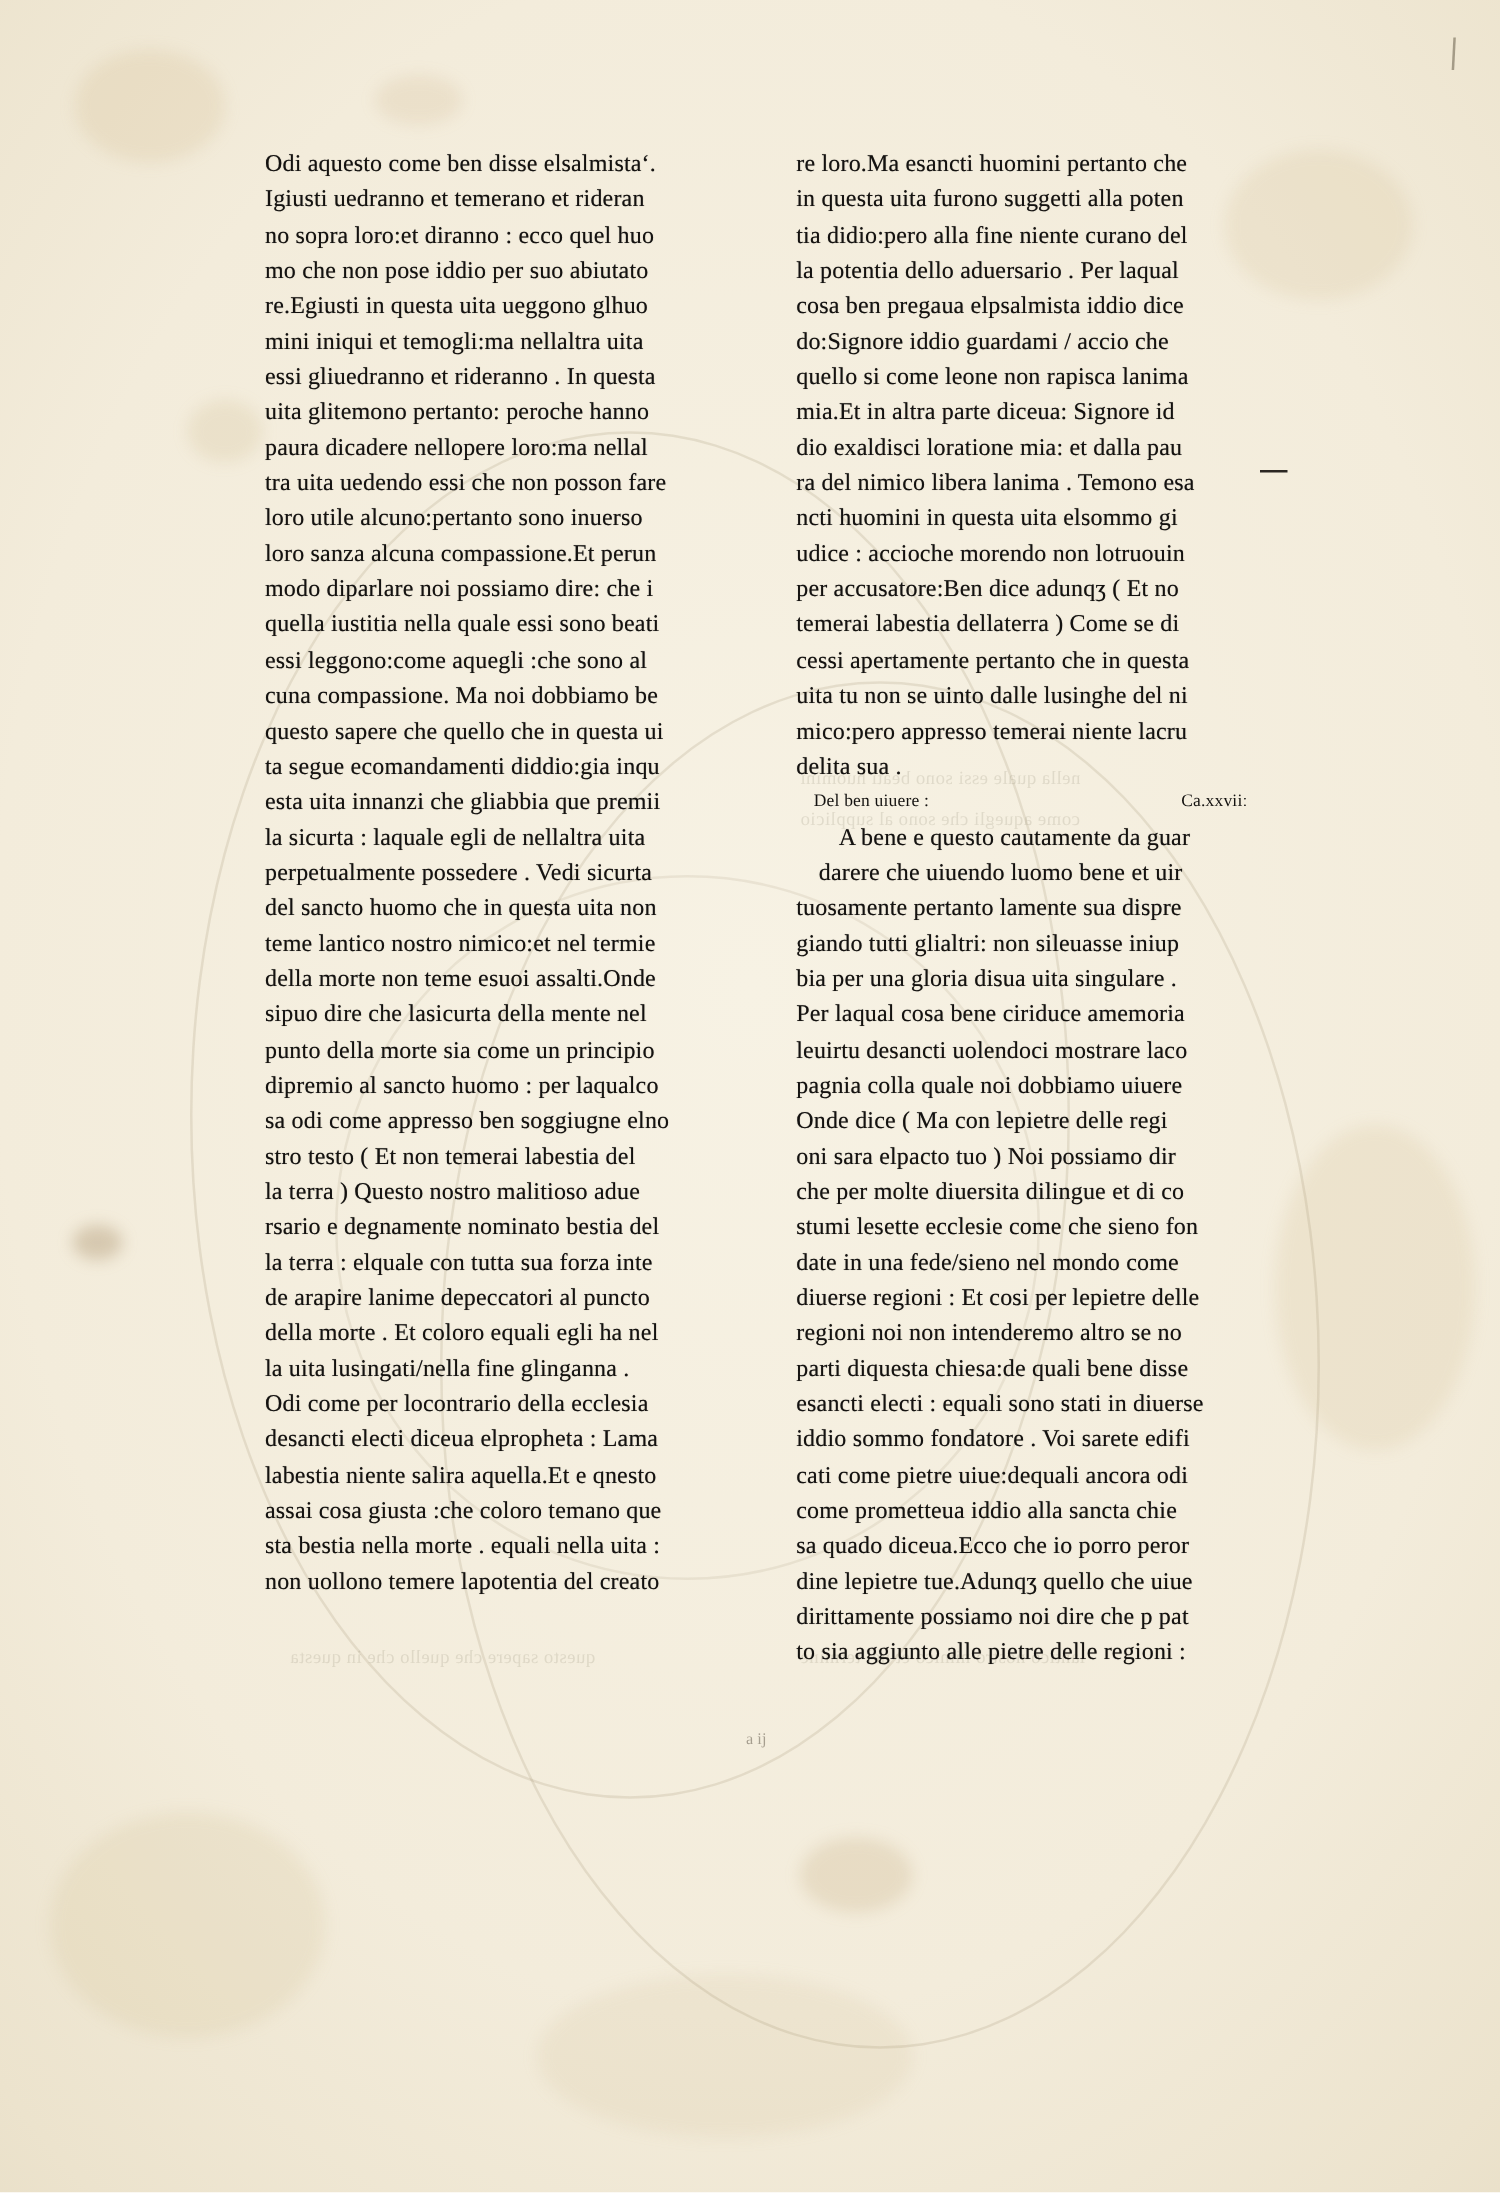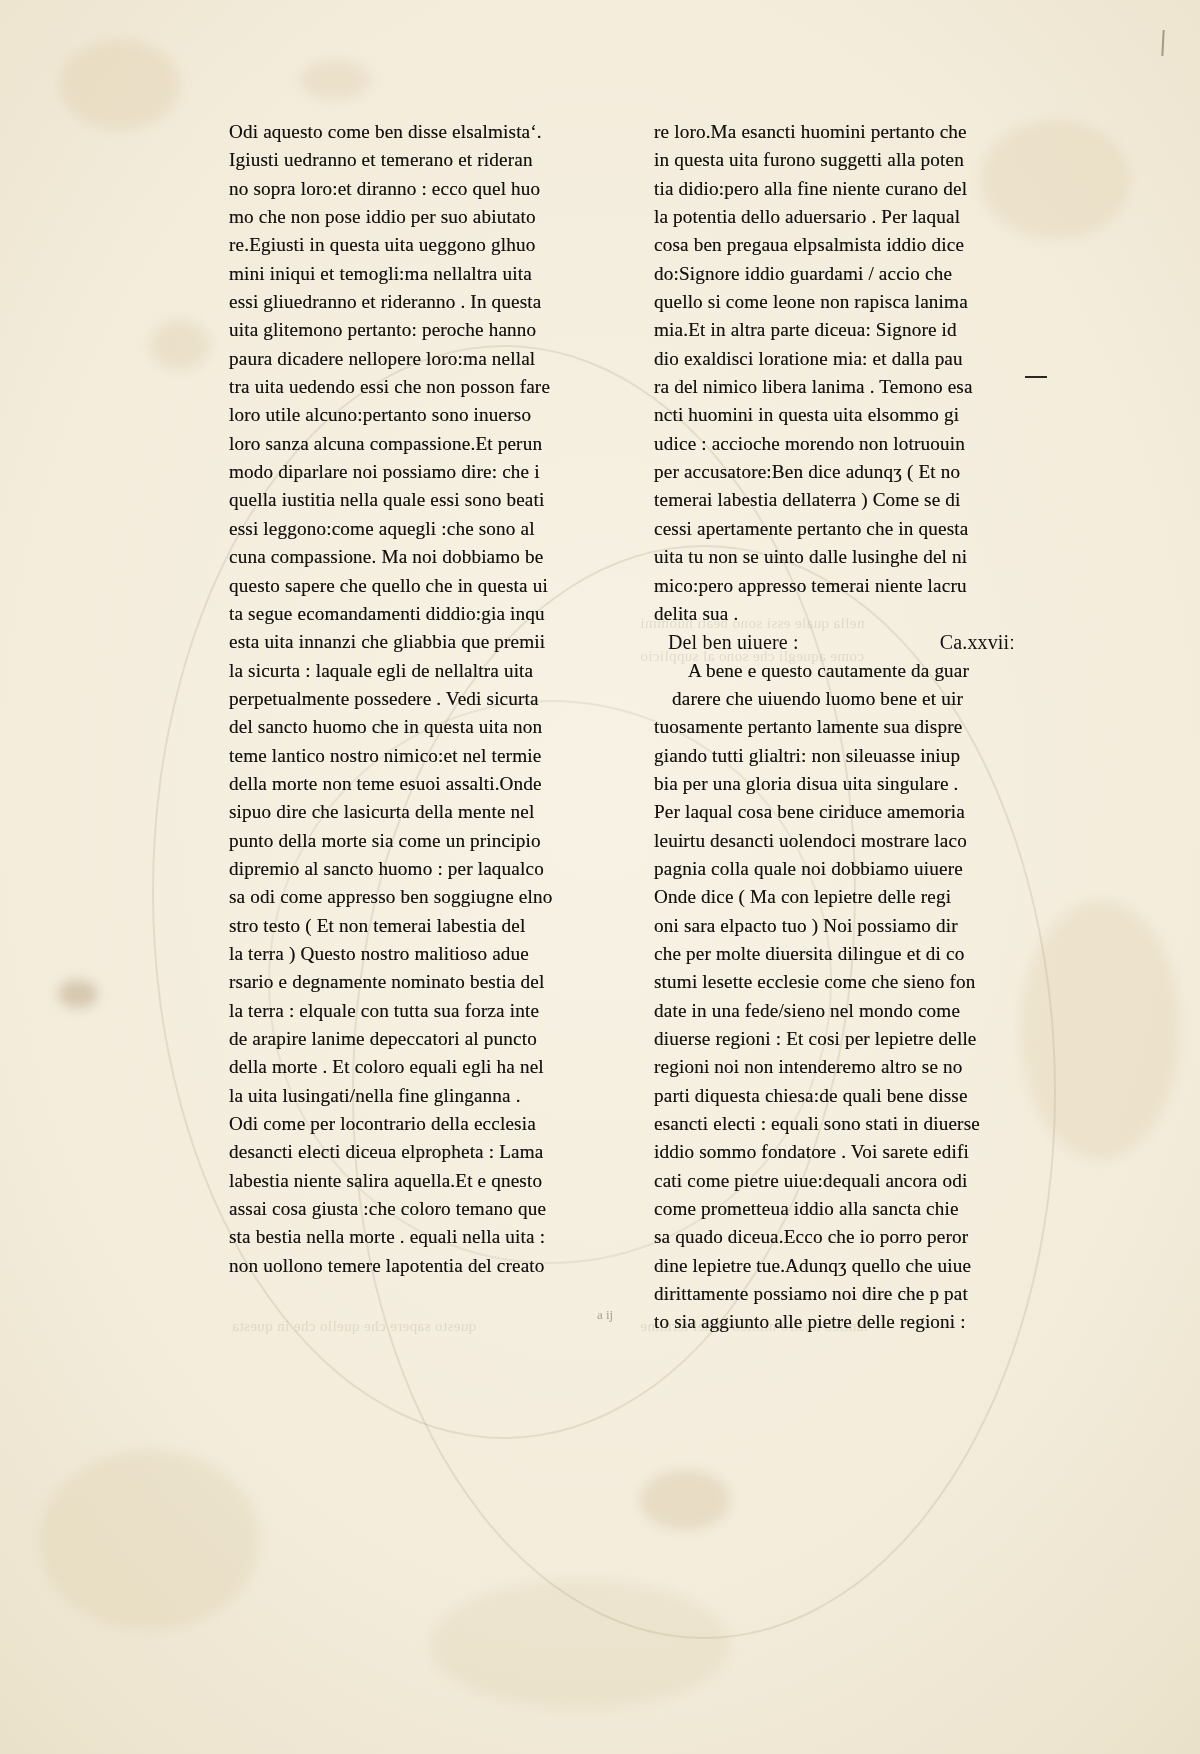--- a/index.html
+++ b/index.html
@@ -53,21 +53,20 @@
 
   
   #text-block {
     position: absolute;
     left: 212px;
     top: 118px;
     width: 790px;
     height: 1185px;
     display: flex;
     gap: 60px;
-    margin-left: 17px;
   }
   .column {
     width: 375px;
     position: relative;
   }
   .line {
     font-family: "Liberation Serif", serif;
     font-size: 19.2px;
     line-height: 28.35px;
     color: #141210;
@@ -79,21 +78,21 @@
     padding-left: 18px;
   }
   .line.indent2 {
     padding-left: 34px;
     font-family: Liberation Serif, serif;
   }
   .heading-line {
     display: flex;
     justify-content: space-between;
     font-family: "Liberation Serif", serif;
-    font-size: 20px;
+    font-size: 14px;
     line-height: 28.35px;
     color: #141210;
     padding-left: 14px;
     padding-right: 4px;
     letter-spacing: 0.15px;
   }
 
   
   #margin-dash {
     position: absolute;
@@ -101,21 +100,21 @@
     top: 258px;
     width: 22px;
     height: 2px;
     background: #2b2722;
   }
 
   
   #signature-mark {
     position: absolute;
     left: 592px;
-    top: 1308px;
+    top: 1384px;
     width: 26px;
     text-align: center;
     font-family: "Liberation Serif", serif;
     font-size: 13px;
     color: rgba(70,62,48,0.45);
     line-height: 13px;
   }
 
   
   #corner-mark {

